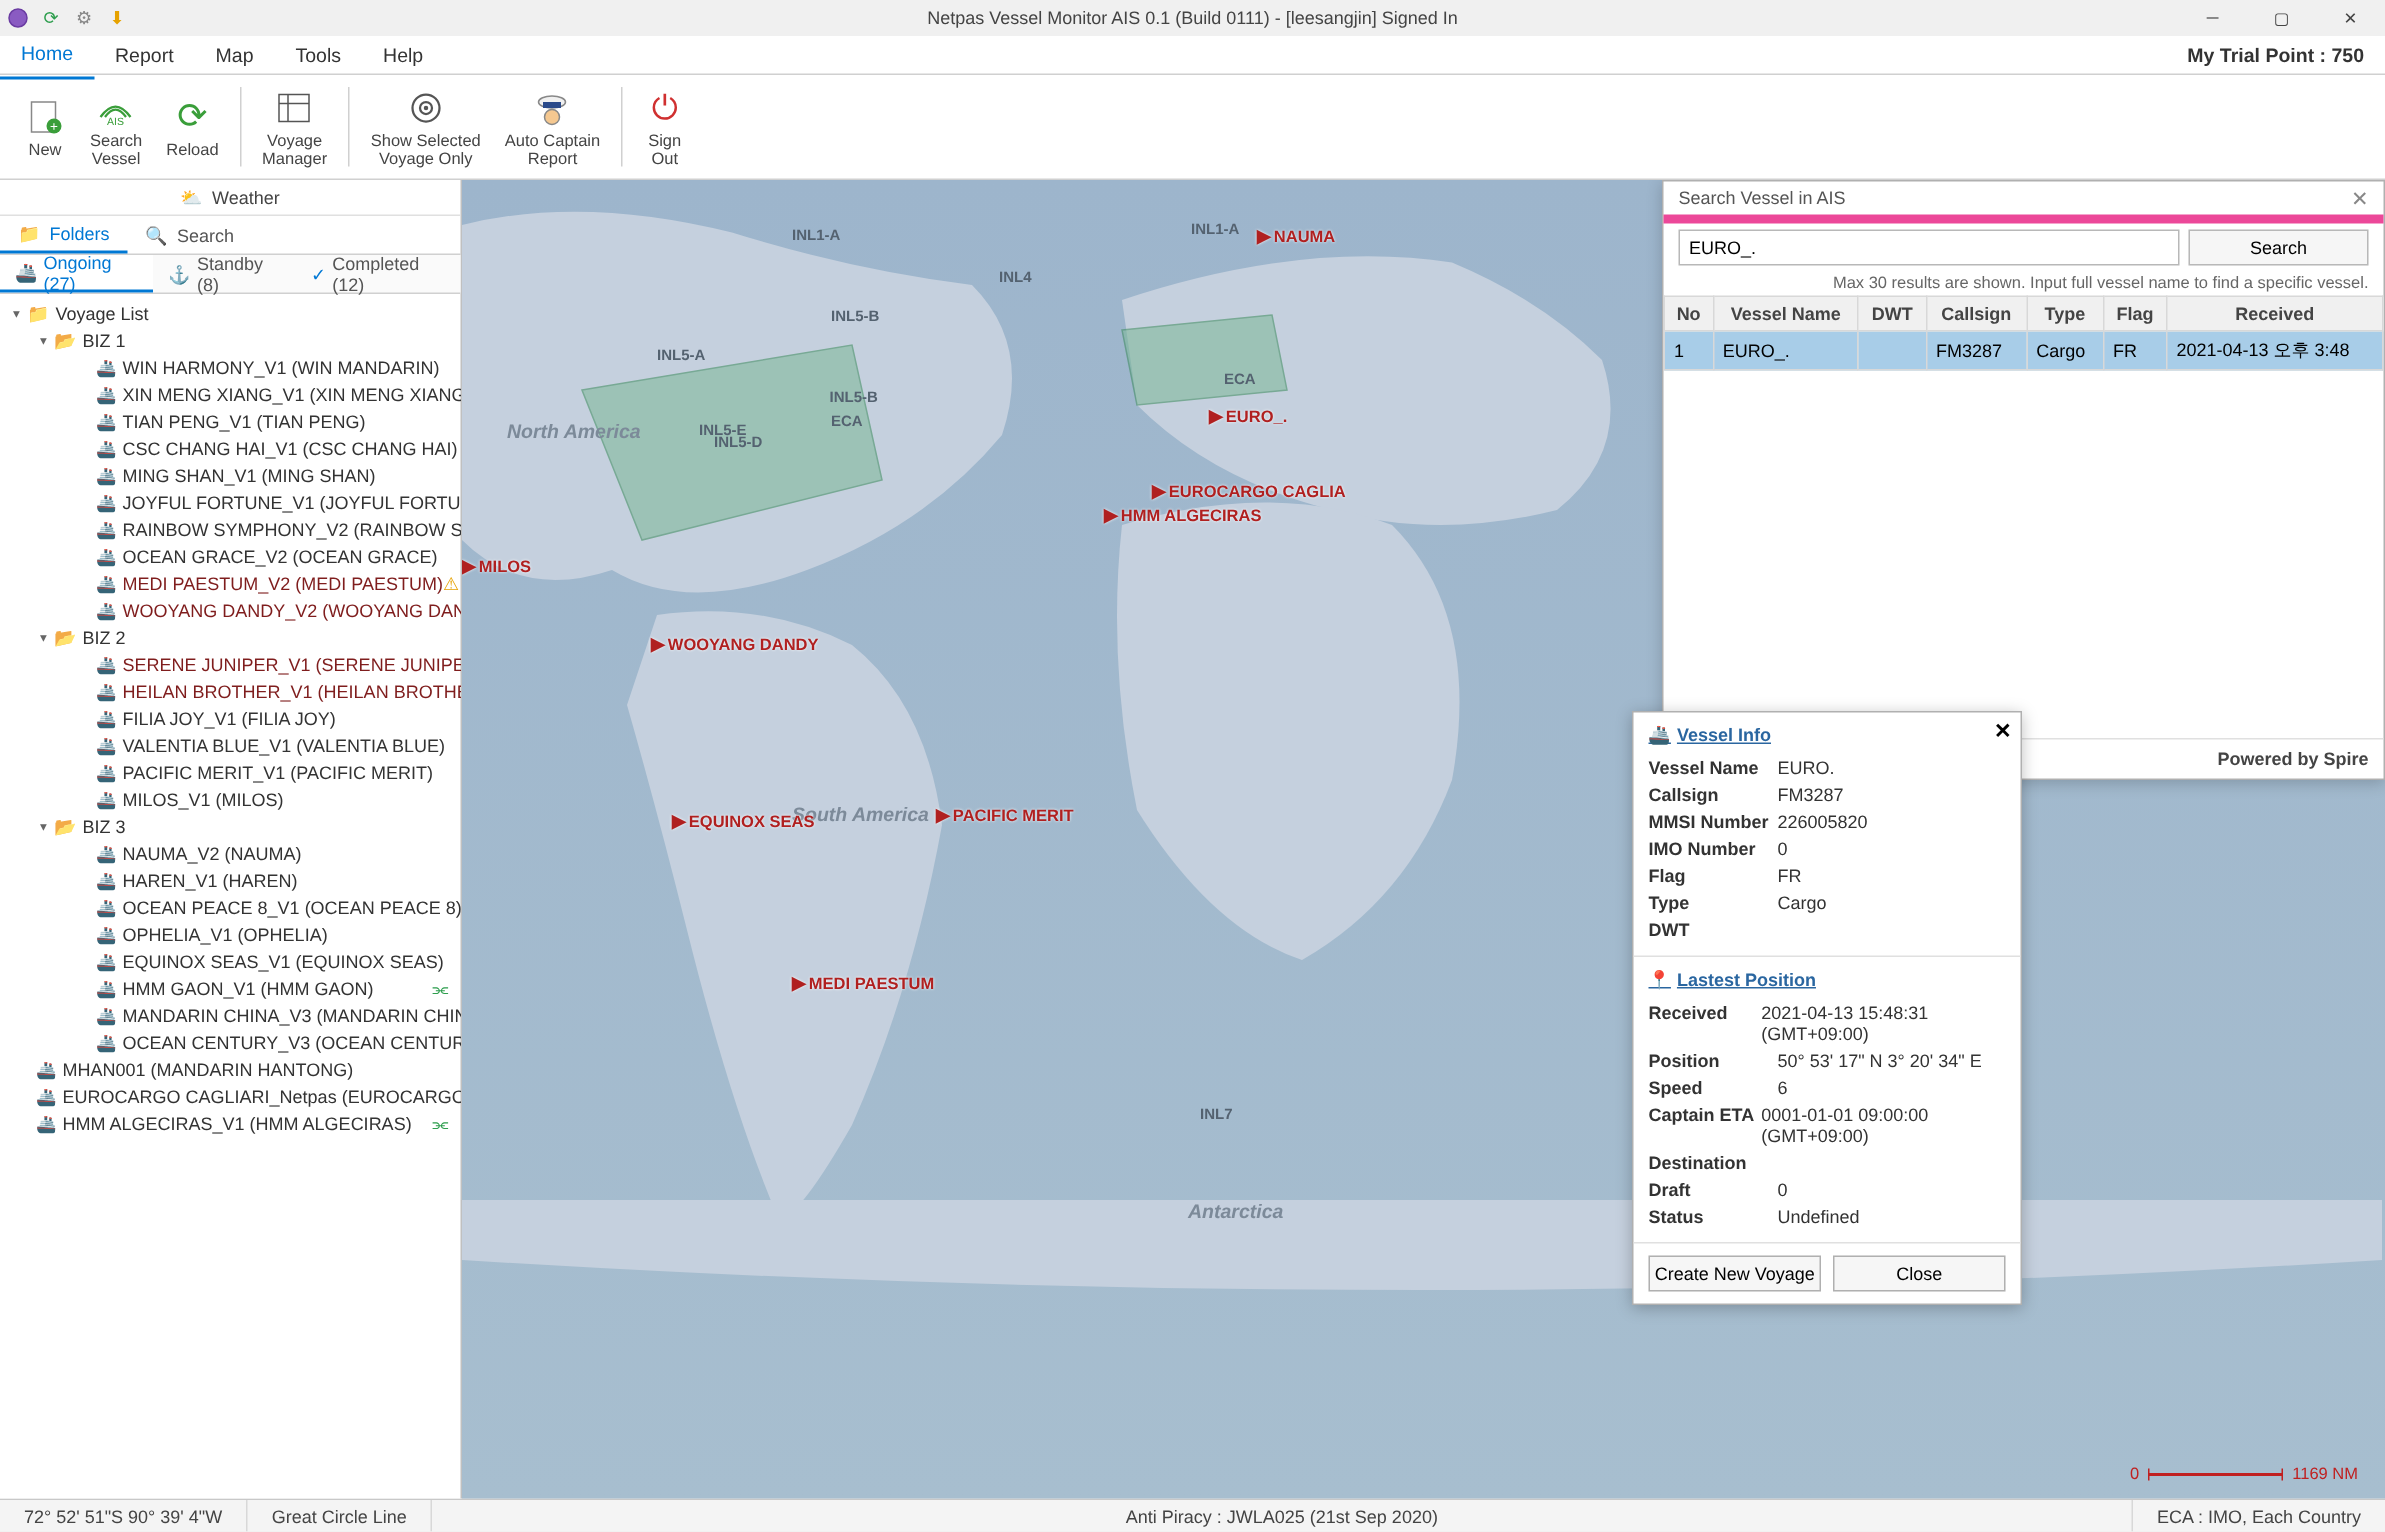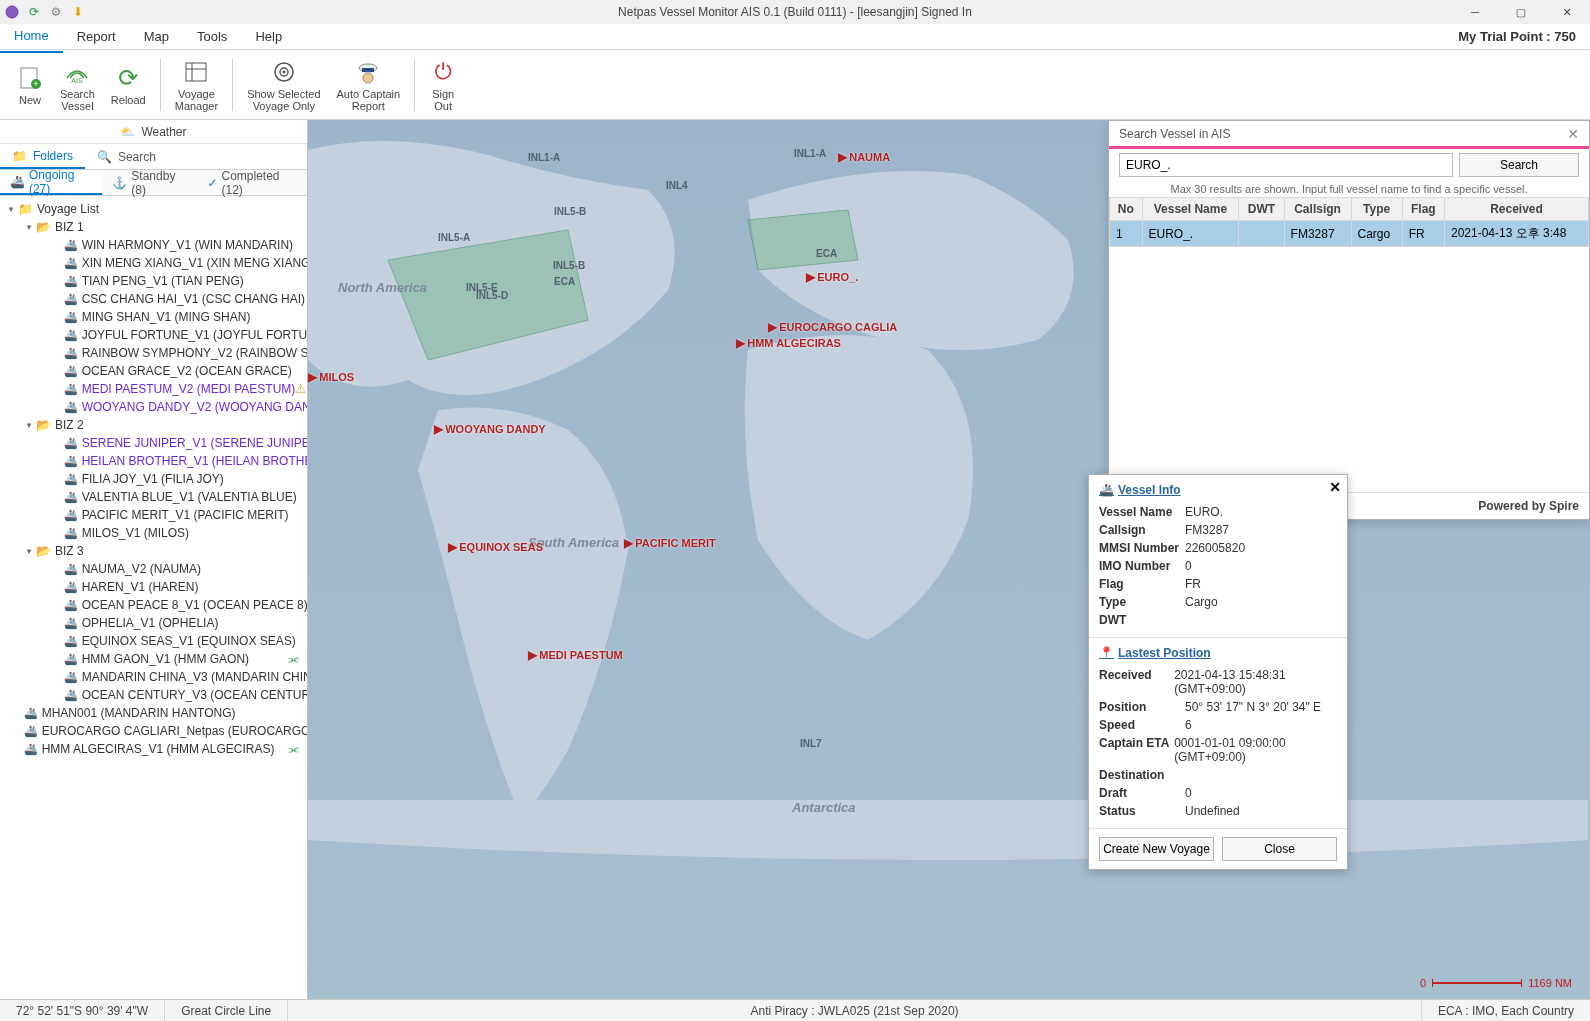--- a/index.html
+++ b/index.html
@@ -35,46 +35,46 @@
 .folder-tab.active { color: #0078d4; border-bottom: 2px solid #0078d4; }
 .status-tabs { height: 26px; display: flex; border-bottom: 1px solid #d0d0d0; background: #fafafa; }
 .status-tab { padding: 4px 10px; display: flex; align-items: center; gap: 4px; color: #555; font-size: 12px; }
 .status-tab.active { color: #0078d4; background: #fff; border-bottom: 2px solid #0078d4; }
 
 .tree { flex: 1; overflow-y: auto; padding: 4px 2px; }
 .tree-row { display: flex; align-items: center; height: 18px; white-space: nowrap; }
 .tree-row .folder-icon { color: #e6a83b; margin-right: 4px; }
 .tree-row .ship-icon { color: #5b8ab8; margin-right: 4px; font-size: 11px; }
 .tree-label { color: #333; }
-.tree-label.pink { color: #6d28d9; }
+.tree-label.pink { color: #7f1d1d; }
 .tree-warn { margin-left: auto; margin-right: 6px; color: #e6a200; }
 .tree-share { margin-left: auto; margin-right: 6px; color: #2e9e4e; }
 .caret { display: inline-block; width: 10px; text-align: center; color: #666; font-size: 9px; margin-right: 2px; }
 .pad0 { padding-left: 4px; } .pad1 { padding-left: 22px; } .pad3 { padding-left: 62px; }
 
 
 .map { flex: 1; position: relative; background: linear-gradient(#9db5cc, #a7becf); overflow: hidden; }
 .continent { position: absolute; color: #7c8a99; font-style: italic; font-size: 13px; font-weight: 600; }
 .vessel-pin { position: absolute; font-size: 11px; font-weight: bold; color: #b02020; text-shadow: 0 0 2px #fff; }
 .vessel-pin::before { content: "▶"; display: inline-block; margin-right: 2px; font-size: 12px; }
 .inl-label { position: absolute; font-size: 10px; color: #546270; font-weight: bold; }
 .scale-bar { position: absolute; right: 18px; bottom: 10px; font-size: 11px; color: #c02020; display: flex; align-items: center; gap: 6px; }
 .scale-line { width: 90px; height: 2px; background: #c02020; position: relative; }
 .scale-line::before, .scale-line::after { content: ""; position: absolute; width: 1px; height: 8px; background: #c02020; top: -3px; }
 .scale-line::before { left: 0; } .scale-line::after { right: 0; }
 
 
 .search-panel { position: absolute; top: 0; right: 0; width: 482px; height: 400px; background: #fff; border: 1px solid #b0b0b0; box-shadow: 0 2px 10px rgba(0,0,0,0.2); display: flex; flex-direction: column; font-size: 12px; }
-.search-header { height: 28px; display: flex; align-items: center; padding: 0 10px; color: #555; border-bottom: 3px solid #ec4899; }
+.search-header { height: 28px; display: flex; align-items: center; padding: 0 10px; color: #555; border-bottom: 6px solid #ec4899; }
 .search-header .close-x { margin-left: auto; font-size: 14px; color: #888; }
 .search-sub { padding: 6px 10px; display: flex; justify-content: space-between; color: #333; font-weight: 600; }
 .search-input-row { padding: 4px 10px; display: flex; gap: 6px; }
 .search-input-row input { flex: 1; border: 1px solid #b8b8b8; padding: 4px 6px; font-size: 12px; }
 .search-input-row button { width: 120px; border: 1px solid #b8b8b8; background: #f6f6f6; font-size: 12px; }
-.search-hint { text-align: center; padding: 2px 10px; color: #666; font-size: 11px; }
+.search-hint { text-align: right; padding: 2px 10px; color: #666; font-size: 11px; }
 .result-table { width: 100%; border-collapse: collapse; font-size: 12px; }
 .result-table th { background: #f0f0f0; border: 1px solid #d8d8d8; padding: 4px 6px; font-weight: 600; color: #444; }
 .result-table td { border: 1px solid #d8d8d8; padding: 4px 6px; }
 .result-table tr.selected td { background: #a8cde8; }
 .powered { margin-top: auto; text-align: right; padding: 6px 10px; color: #444; font-weight: 600; border-top: 1px solid #e0e0e0; }
 
 
 .info-panel { position: absolute; right: 242px; top: 354px; width: 260px; background: #fff; border: 1px solid #b0b0b0; box-shadow: 0 2px 10px rgba(0,0,0,0.25); font-size: 12px; }
 .info-close { position: absolute; right: 6px; top: 4px; font-weight: bold; font-size: 14px; }
 .info-section-title { padding: 8px 10px 4px; font-weight: 600; color: #2a66a0; text-decoration: underline; display: flex; align-items: center; gap: 4px; }

